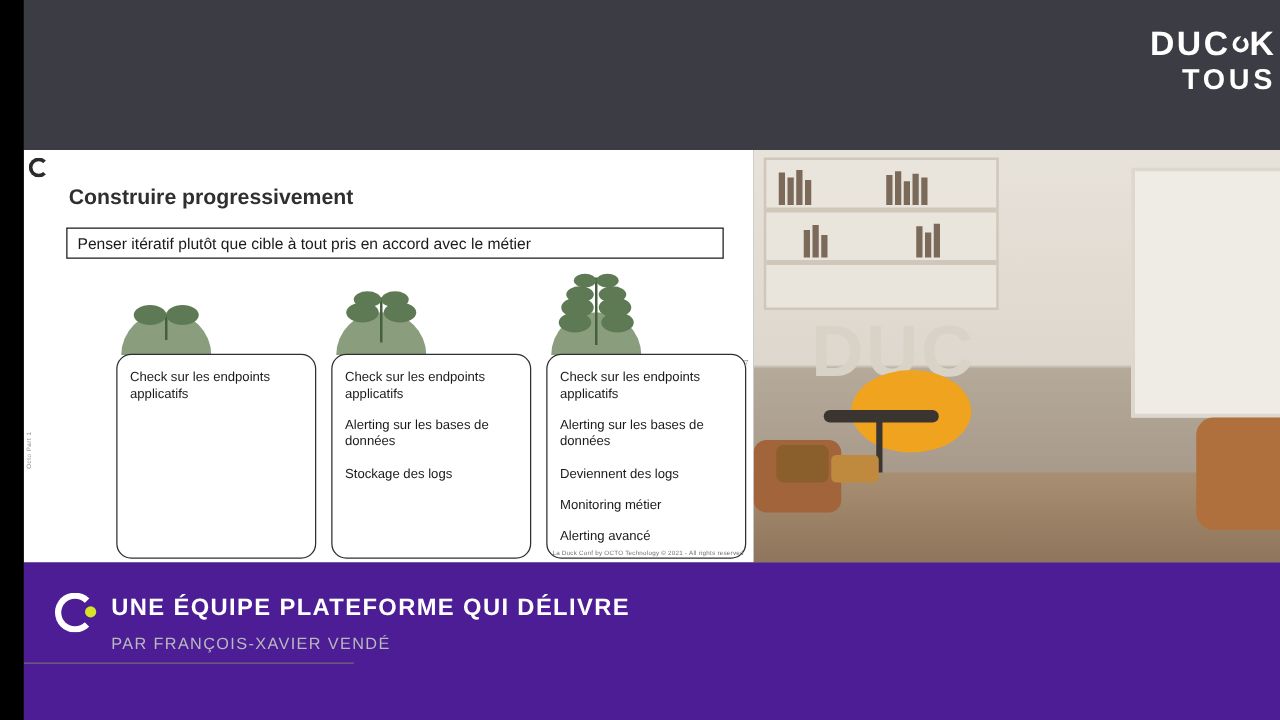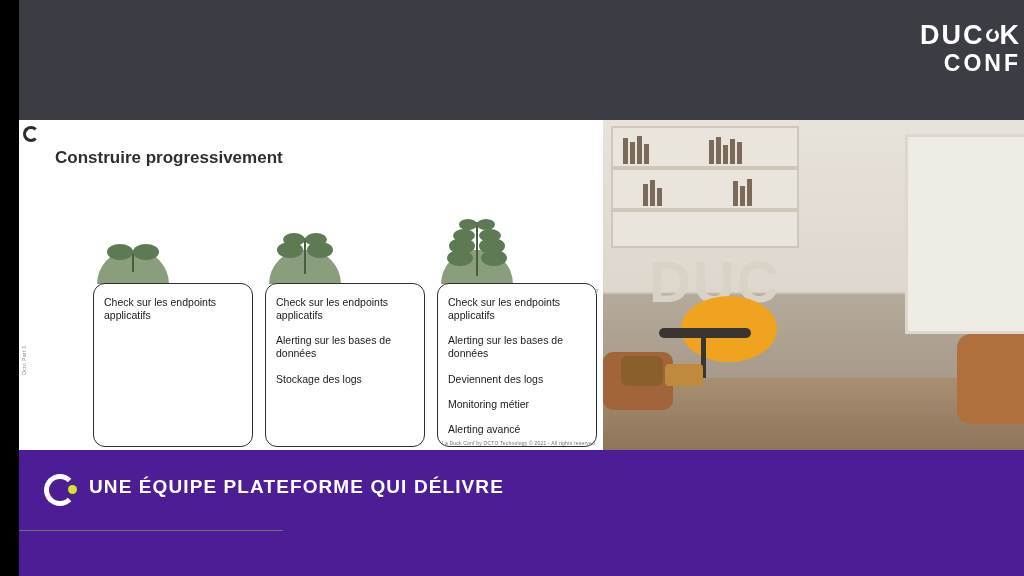--- a/index.html
+++ b/index.html
@@ -461,33 +461,36 @@
 
 <div class="stage">
 
   <div class="topbar">
     <div class="brand">
       <div class="line1">
         <span>DUC</span>
         <span class="brand-dot"></span>
         <span>K</span>
       </div>
-      <div class="line2">CONF</div>
+      <div class="line2">TOUS</div>
     </div>
   </div>
 
   <div class="slide">
     <div class="slide-logo">
         <div class="c"></div>
       </div>
     <div class="slide-sidetext">Octo Part 1</div>
 
     <div class="slide-inner">
       <h1 class="slide-title">Construire progressivement</h1>
 
+      <div class="slide-subtitle-box">
+        <span>Penser itératif plutôt que cible à tout pris en accord avec le métier</span>
+      </div>
 
       <div class="plants">
         <div class="plant p1">
           <div class="hill"></div>
           <div class="stem" style="left:80px; bottom:12px; height:20px;"></div>
           <div class="lf" style="left:54px; bottom:24px;"></div>
           <div class="lf" style="left:80px; bottom:24px;"></div>
         </div>
         <div class="plant p2">
           <div class="hill"></div>
@@ -577,16 +580,17 @@
     <div class="v-chair"></div>
 
   </div>
 
   <div class="bottombar">
     <div class="bb-logo">
       <div class="ring"></div>
       <div class="dot"></div>
     </div>
     <div class="bb-title">UNE ÉQUIPE PLATEFORME QUI DÉLIVRE</div>
+    <div class="bb-sub">PAR FRANÇOIS-XAVIER VENDÉ</div>
     <div class="bb-underline"></div>
   </div>
 
 </div>
 
 </body></html>

